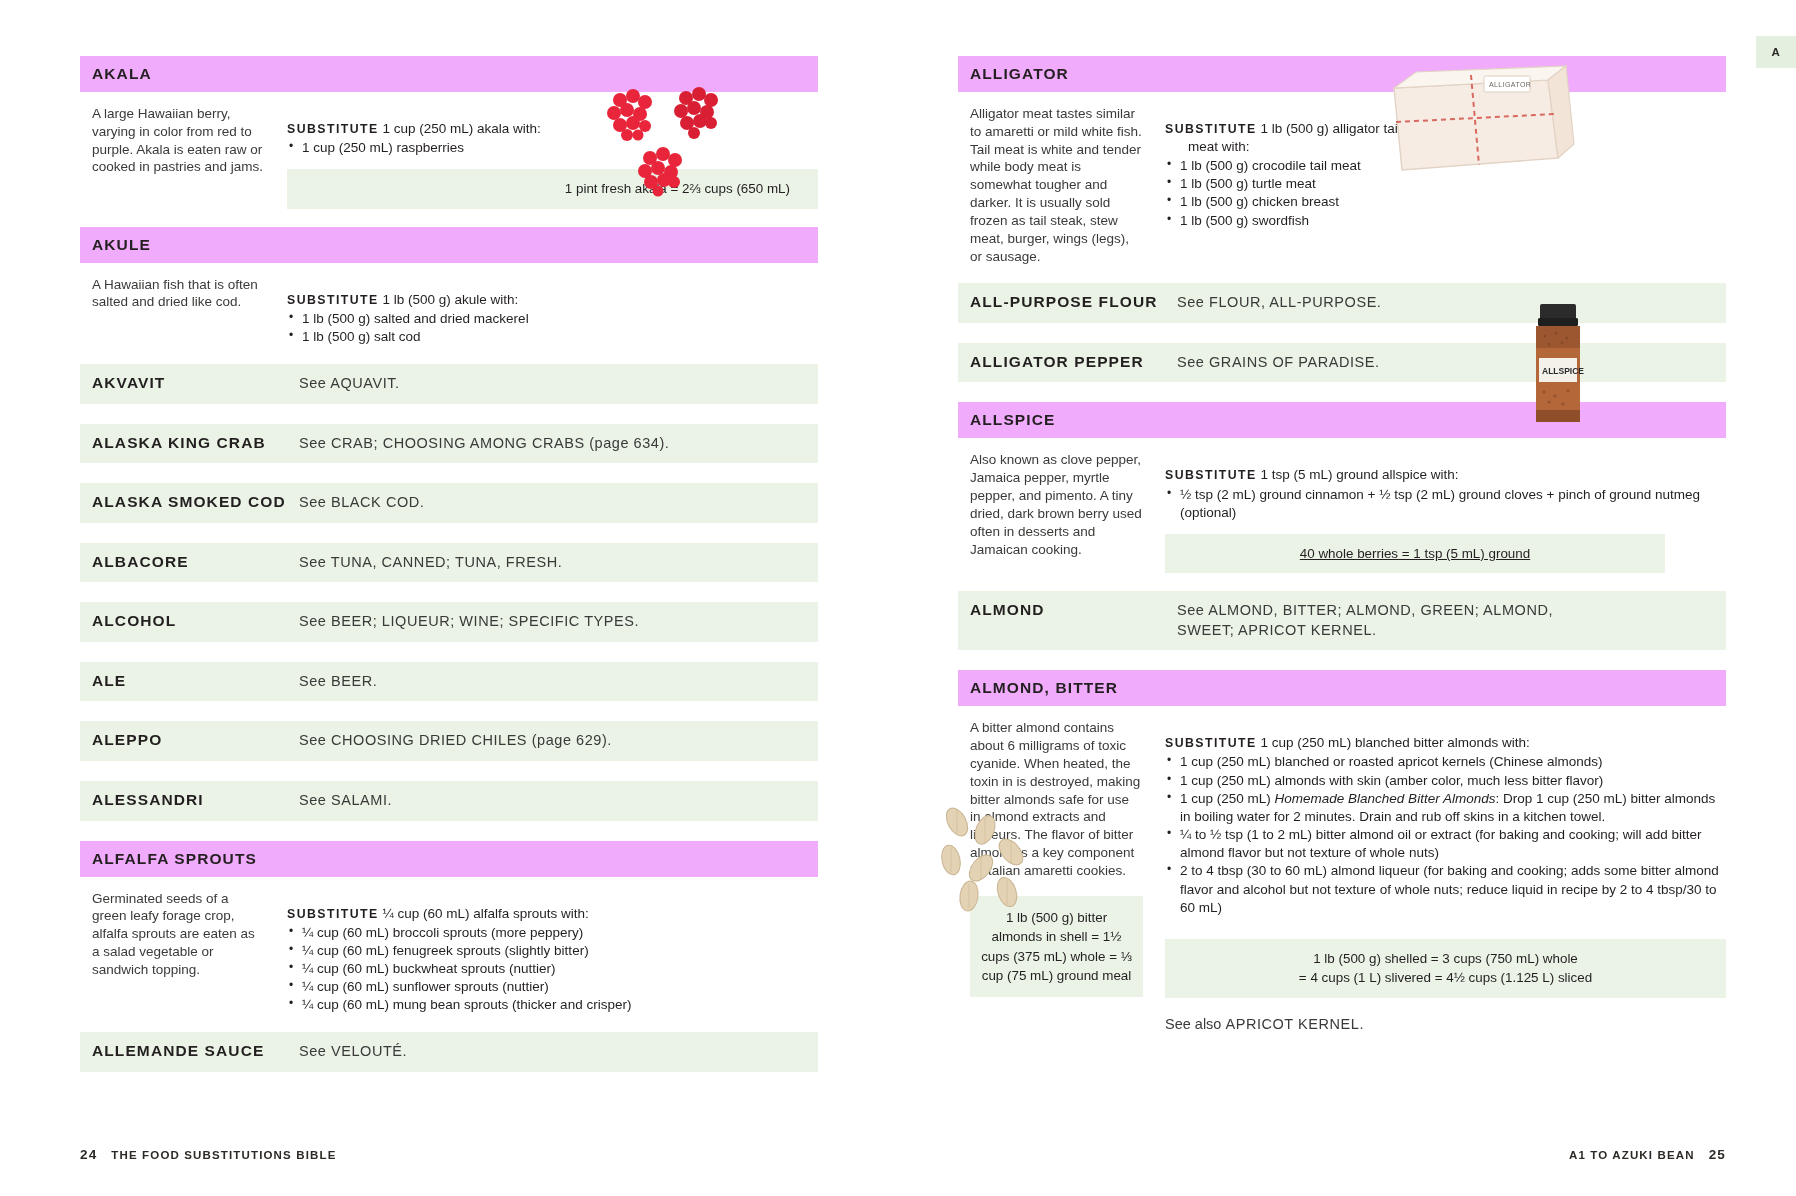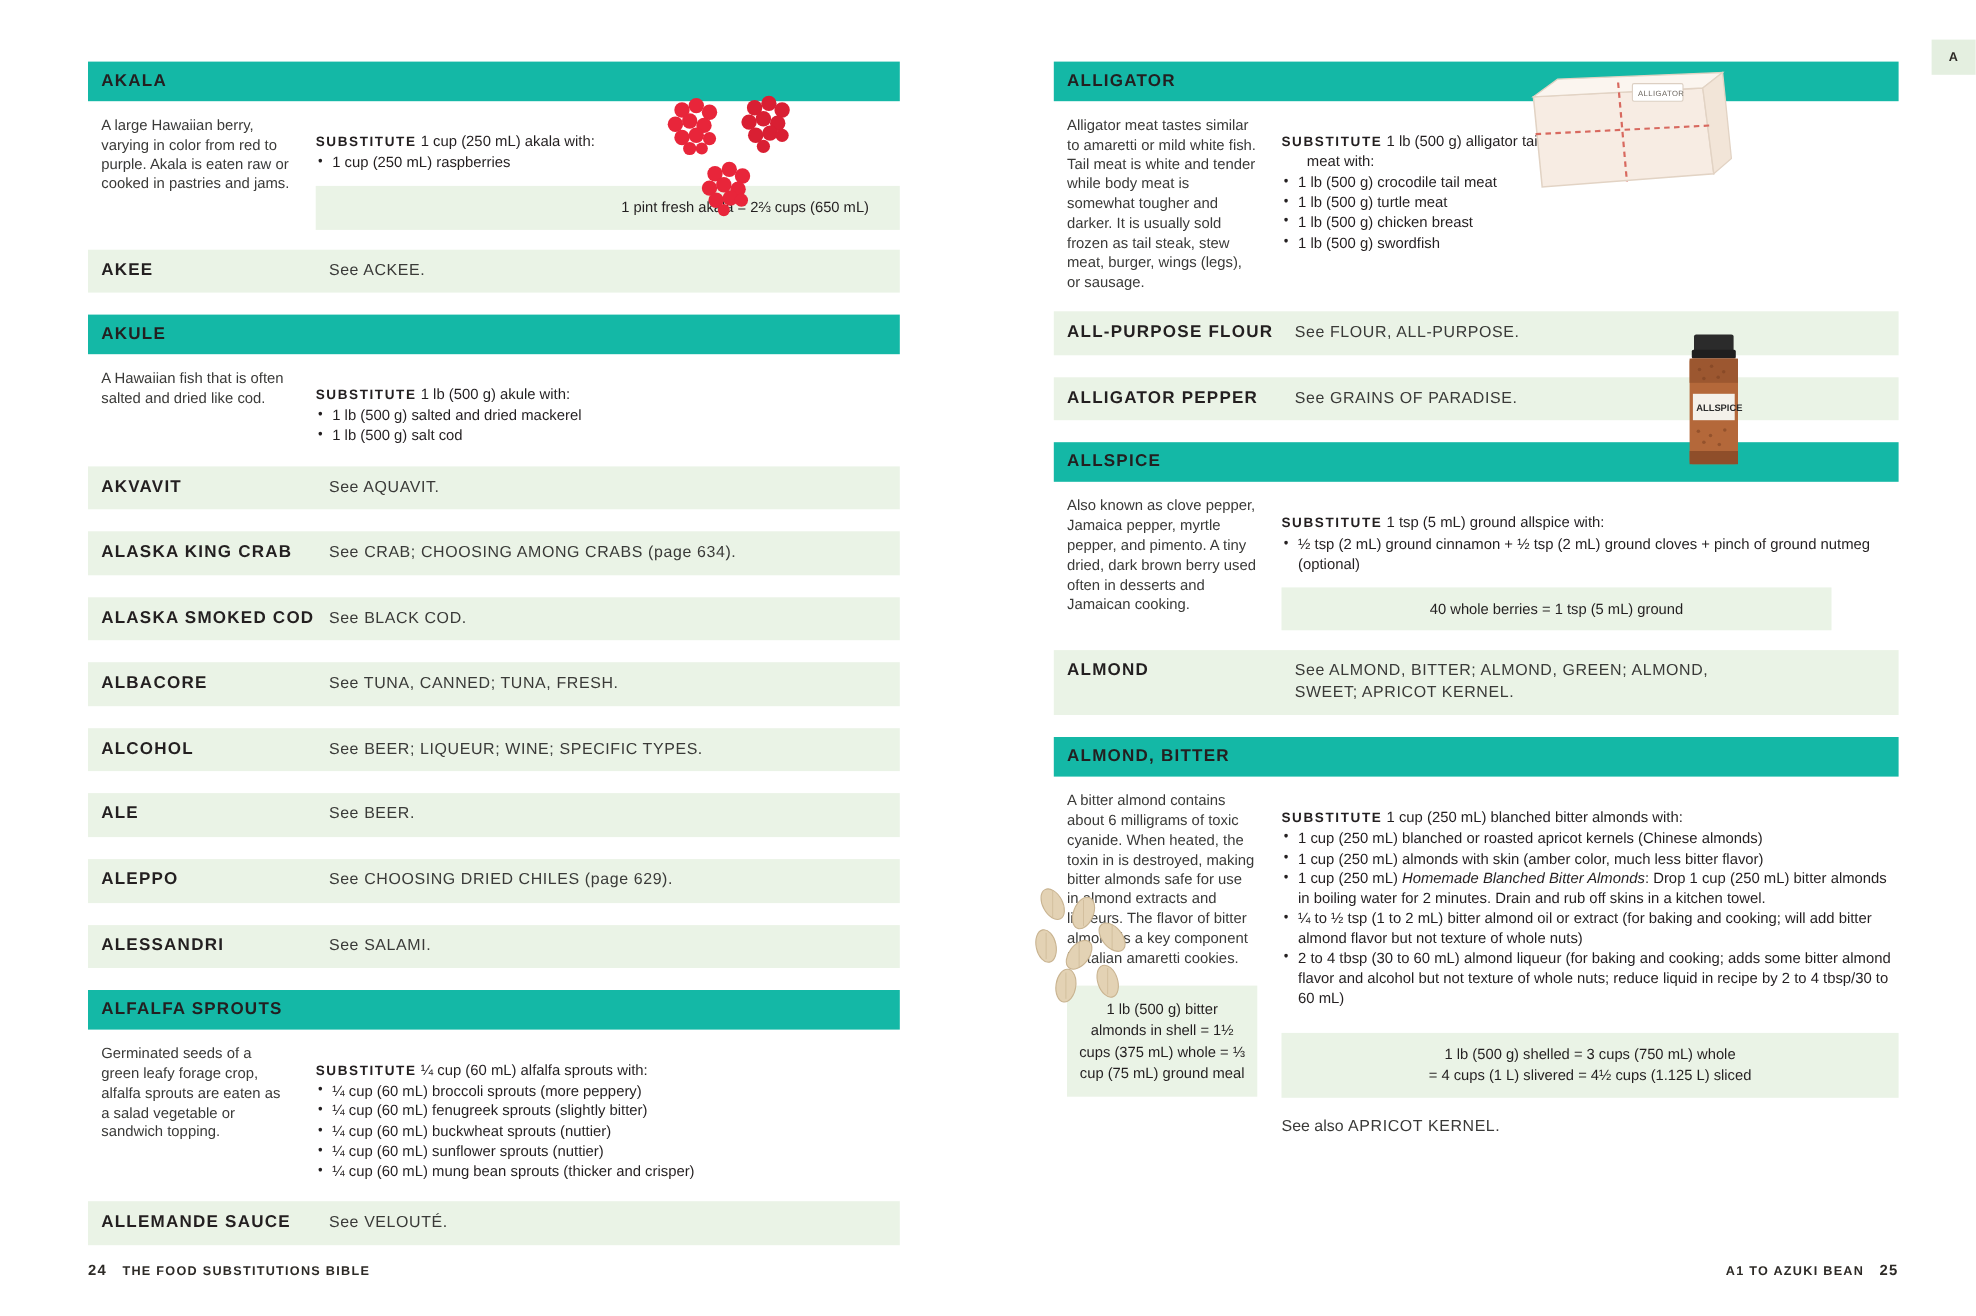--- a/index.html
+++ b/index.html
@@ -22,21 +22,21 @@
     position:absolute; top:36px; right:0px;
     width:40px; height:32px; background:#e4efe0;
     display:flex; align-items:center; justify-content:center;
   }
   .thumb-tab span { font-size:11.5px; font-weight:bold; letter-spacing:.5px; color:#2d2a26; }
 
   .col { position:relative; }
 
   
   .bar {
-    background:#14b8a6;
+    background:#f0abfc;
     padding:9px 0 9px 12px;
     margin-bottom:0;
   }
   .bar h2 {
     margin:0; font-size:15.5px; font-weight:bold;
     letter-spacing:1.1px; color:#231f20;
     font-family:"Liberation Sans", sans-serif;
   }
 
   
@@ -124,24 +124,20 @@
               <span>1 cup (250 mL) akala with:</span>
             </div>
             <ul class="sublist">
               <li>1 cup (250 mL) raspberries</li>
             </ul>
             <div class="eqbox right">1 pint fresh akala = 2⅔ cups (650 mL)</div>
           </div>
         </div>
       </div>
 
-      <div class="xref">
-        <div class="xref-term">AKEE</div>
-        <div class="xref-see">See ACKEE.</div>
-      </div>
 
       <div>
         <div class="bar">
           <h2>AKULE</h2>
         </div>
         <div class="entry-body">
           <div class="desc">A Hawaiian fish that is often salted and dried like cod.</div>
           <div class="subs">
             <div class="sub-head">
               <b>SUBSTITUTE</b>
@@ -309,21 +305,21 @@
         <div class="entry-body">
           <div class="desc">Also known as clove pepper, Jamaica pepper, myrtle pepper, and pimento. A tiny dried, dark brown berry used often in desserts and Jamaican cooking.</div>
           <div class="subs">
             <div class="sub-head">
               <b>SUBSTITUTE</b>
               <span>1 tsp (5 mL) ground allspice with:</span>
             </div>
             <ul class="sublist">
               <li>½ tsp (2 mL) ground cinnamon + ½ tsp (2 mL) ground cloves + pinch of ground nutmeg (optional)</li>
             </ul>
-            <div class="eqbox" style="width:500px;">40 whole berries = 1 tsp (5 mL) ground</div>
+            <div class="eqbox" style="width:500px;text-decoration:underline;">40 whole berries = 1 tsp (5 mL) ground</div>
           </div>
         </div>
       </div>
 
       <div class="xref">
         <div class="xref-term">ALMOND</div>
         <div class="xref-see" style="max-width:400px;">See ALMOND, BITTER; ALMOND, GREEN; ALMOND, SWEET; APRICOT KERNEL.</div>
       </div>
 
       <div>

